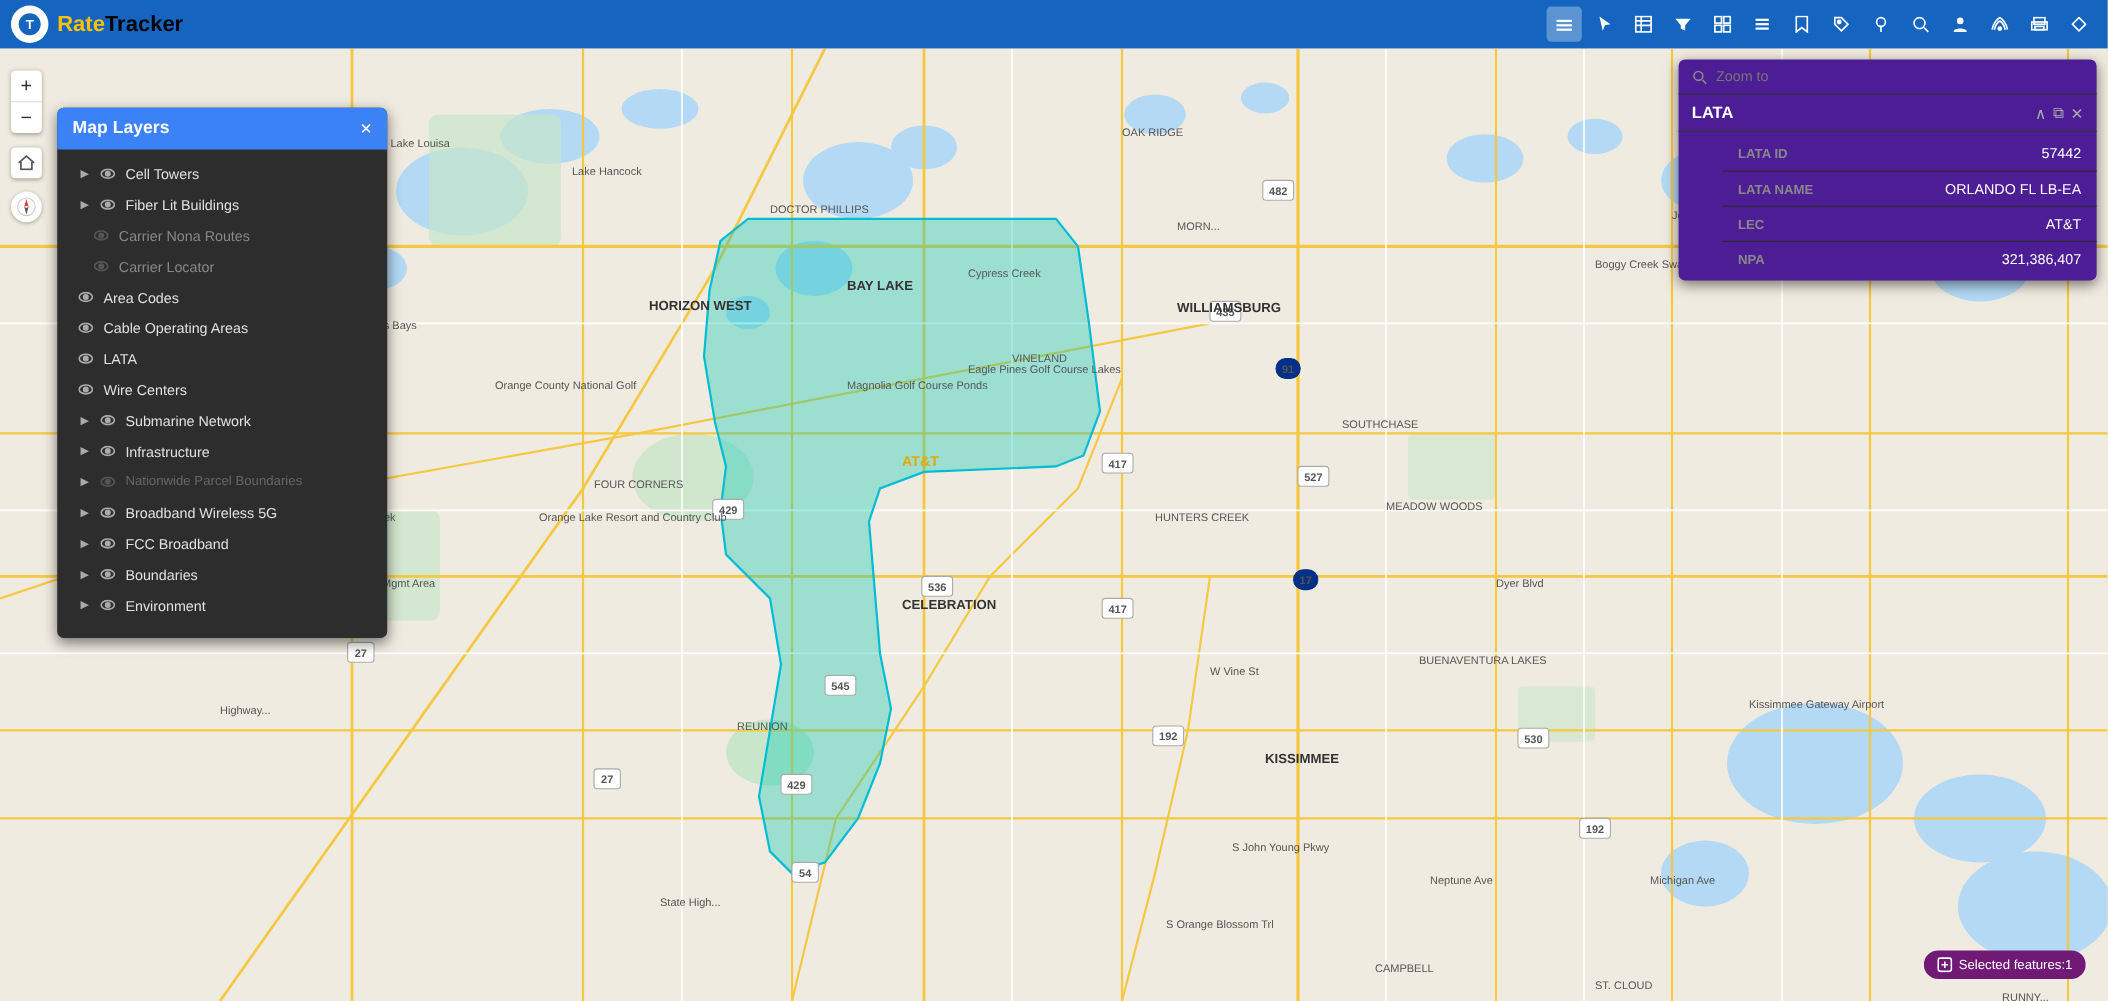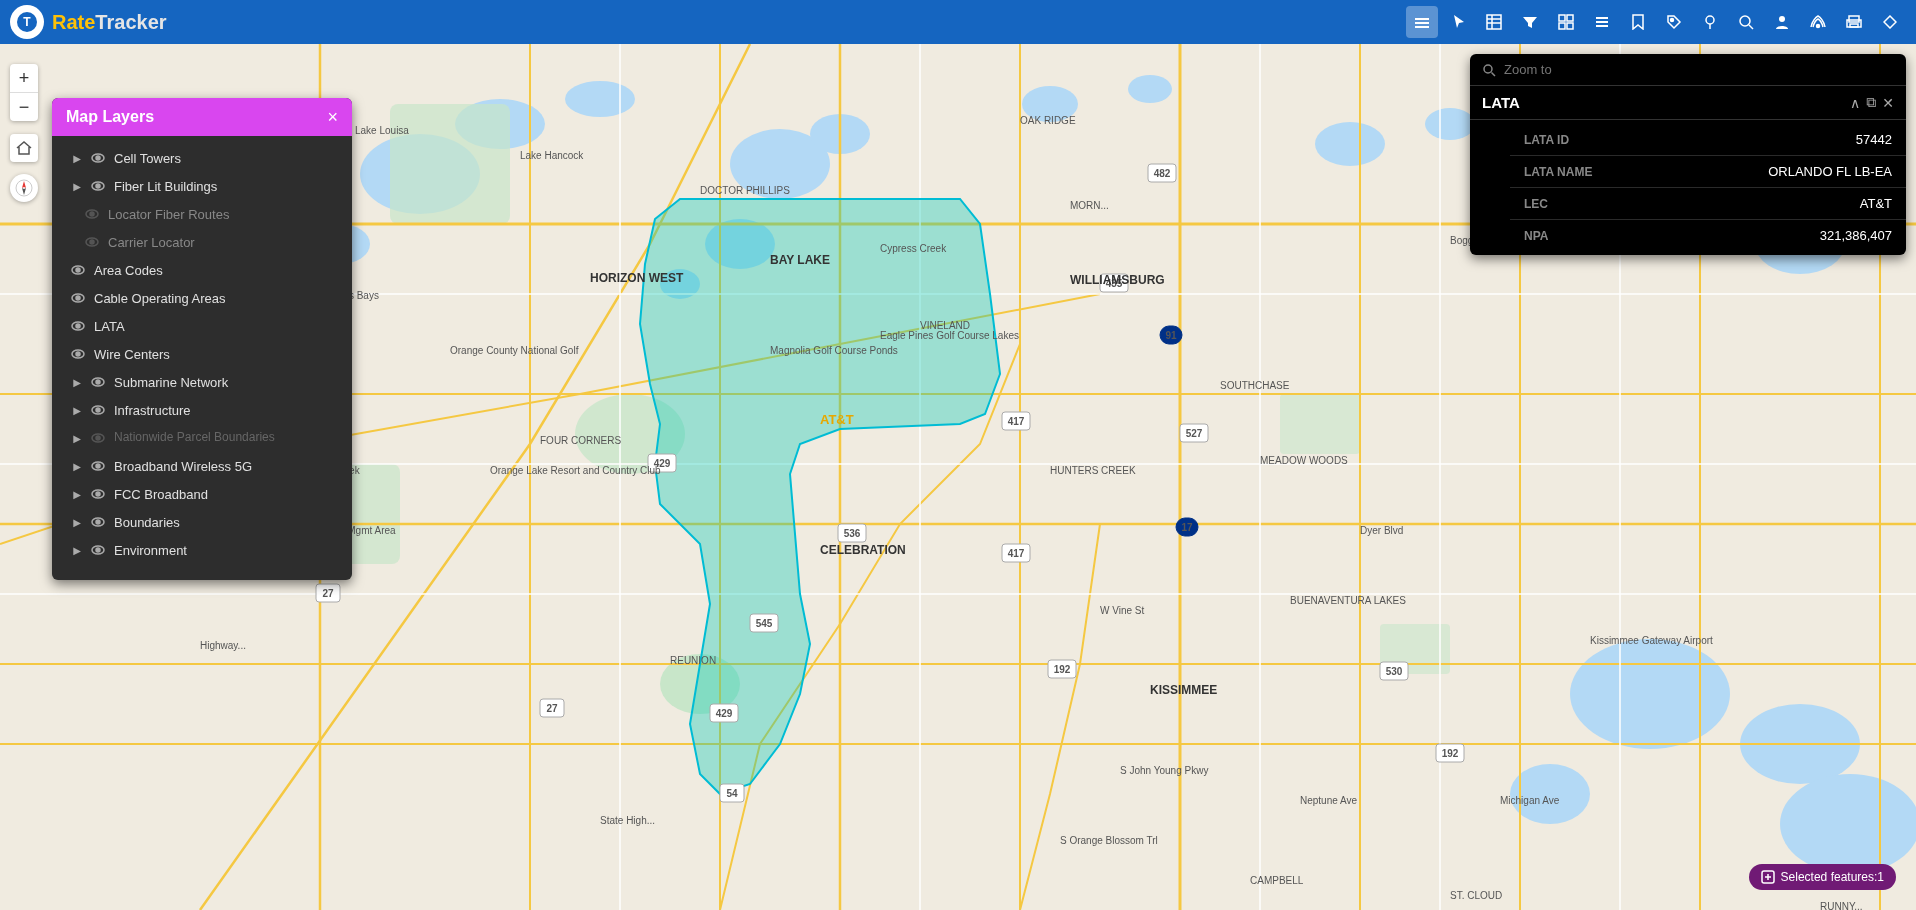--- a/index.html
+++ b/index.html
@@ -65,21 +65,21 @@
       font-size: 12px; cursor: pointer;
     }
 
     
     #layers-panel {
       position: absolute; top: 54px; left: 52px; width: 300px;
       background: #2d2d2d; border-radius: 6px; z-index: 200;
       box-shadow: 0 4px 12px rgba(0,0,0,0.5);
     }
     #layers-header {
-      background: #d946ef; padding: 10px 14px; border-radius: 6px 6px 0 0;
+      background: #3b82f6; padding: 10px 14px; border-radius: 6px 6px 0 0;
       display: flex; align-items: center; justify-content: space-between;
     }
     #layers-title {
       color: white; font-size: 16px; font-weight: bold;
     }
     #layers-close {
       color: white; background: transparent; border: none; font-size: 18px; cursor: pointer; line-height: 1;
     }
     #layers-body {
       padding: 8px 4px 16px 4px; max-height: 700px; overflow-y: auto;
@@ -95,22 +95,22 @@
     }
     .expand-icon {
       width: 14px; height: 14px; margin-right: 6px; display: inline-flex;
       align-items: center; justify-content: center; flex-shrink: 0; color: #aaa; font-size: 10px;
     }
     .eye-icon { color: #aaa; }
     .eye-icon.faded { color: #555; }
 
     
     #lata-panel {
-      position: absolute; top: 10px; right: 10px; width: 436px;
-      background: #000000; border-radius: 6px; z-index: 200;
+      position: absolute; top: 10px; right: 10px; width: 380px;
+      background: #4c1d95; border-radius: 6px; z-index: 200;
       box-shadow: 0 4px 12px rgba(0,0,0,0.5);
     }
     #zoom-search {
       padding: 8px 12px; border-bottom: 1px solid #333;
       display: flex; align-items: center; gap: 8px;
     }
     #zoom-search input {
       background: transparent; border: none; color: #ccc; font-size: 13px; flex: 1; outline: none;
     }
     #lata-info-header {
@@ -156,21 +156,21 @@
 
 <div id="toolbar">
   <div id="logo-area">
     <div id="logo-circle">
       <svg width="22" height="22" viewBox="0 0 22 22">
         <circle cx="11" cy="11" r="10" fill="#1565c0"></circle>
         <text x="11" y="15" text-anchor="middle" fill="white" font-size="12" font-weight="bold">T</text>
       </svg>
     </div>
     <div id="logo-text">
-      <span style="color:#ffc107">Rate</span><span style="color:#e5e5e5">Tracker</span>
+      <span style="color:#ffc107">Rate</span><span style="color:#000000">Tracker</span>
     </div>
   </div>
   <div id="toolbar-tools">
     <button class="tool-btn active" title="Layers">
       <svg width="18" height="18" viewBox="0 0 18 18" fill="white">
           <rect x="2" y="5" width="14" height="2"></rect>
           <rect x="2" y="9" width="14" height="2"></rect>
           <rect x="2" y="13" width="14" height="2"></rect>
         </svg>
     </button>
@@ -480,21 +480,21 @@
         <span>Fiber Lit Buildings</span>
       </div>
 
       <div class="layer-item sub-item">
         <span class="layer-icon eye-icon faded">
           <svg width="14" height="10" viewBox="0 0 14 10" fill="none" stroke="#555" stroke-width="1.5">
               <ellipse cx="7" cy="5" rx="6" ry="4"></ellipse>
               <circle cx="7" cy="5" r="2" fill="#555"></circle>
             </svg>
         </span>
-        <span>Locator Fiber Routes</span>
+        <span>Carrier Nona Routes</span>
       </div>
 
       <div class="layer-item sub-item">
         <span class="layer-icon eye-icon faded">
           <svg width="14" height="10" viewBox="0 0 14 10" fill="none" stroke="#555" stroke-width="1.5">
               <ellipse cx="7" cy="5" rx="6" ry="4"></ellipse>
               <circle cx="7" cy="5" r="2" fill="#555"></circle>
             </svg>
         </span>
         <span>Carrier Locator</span>

